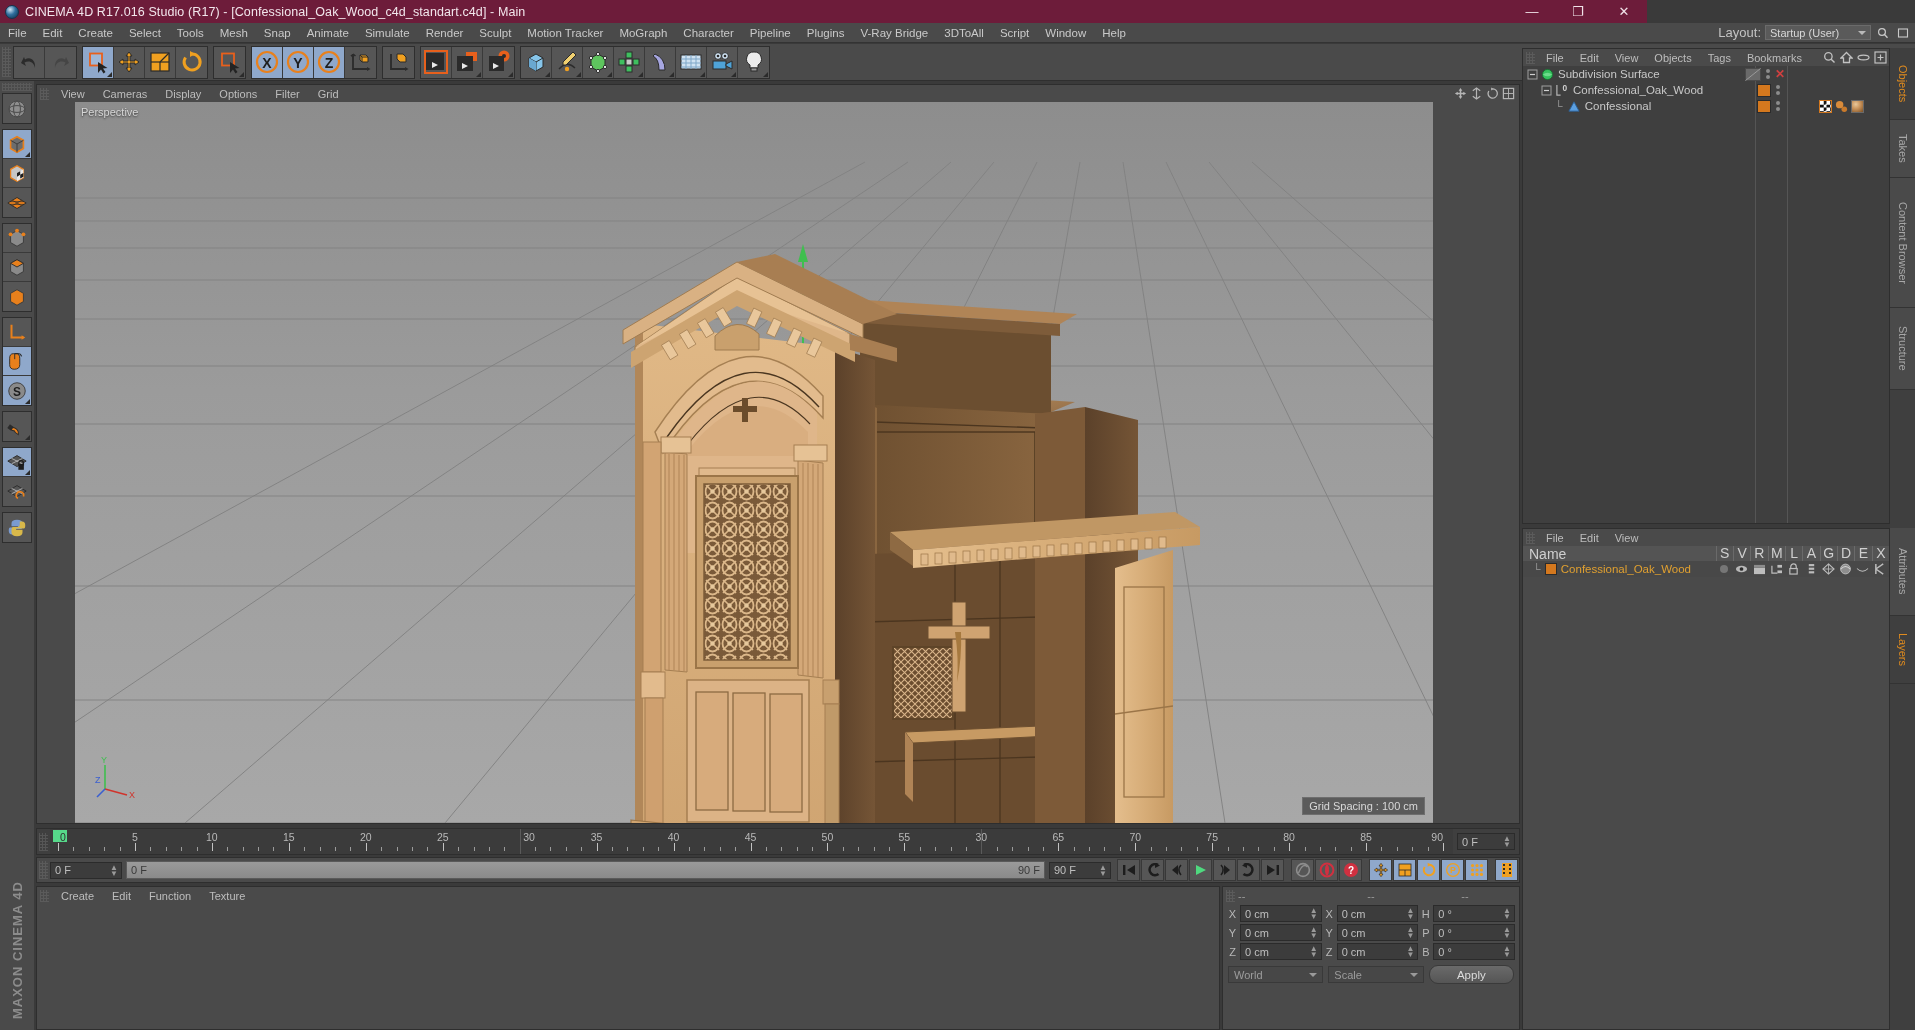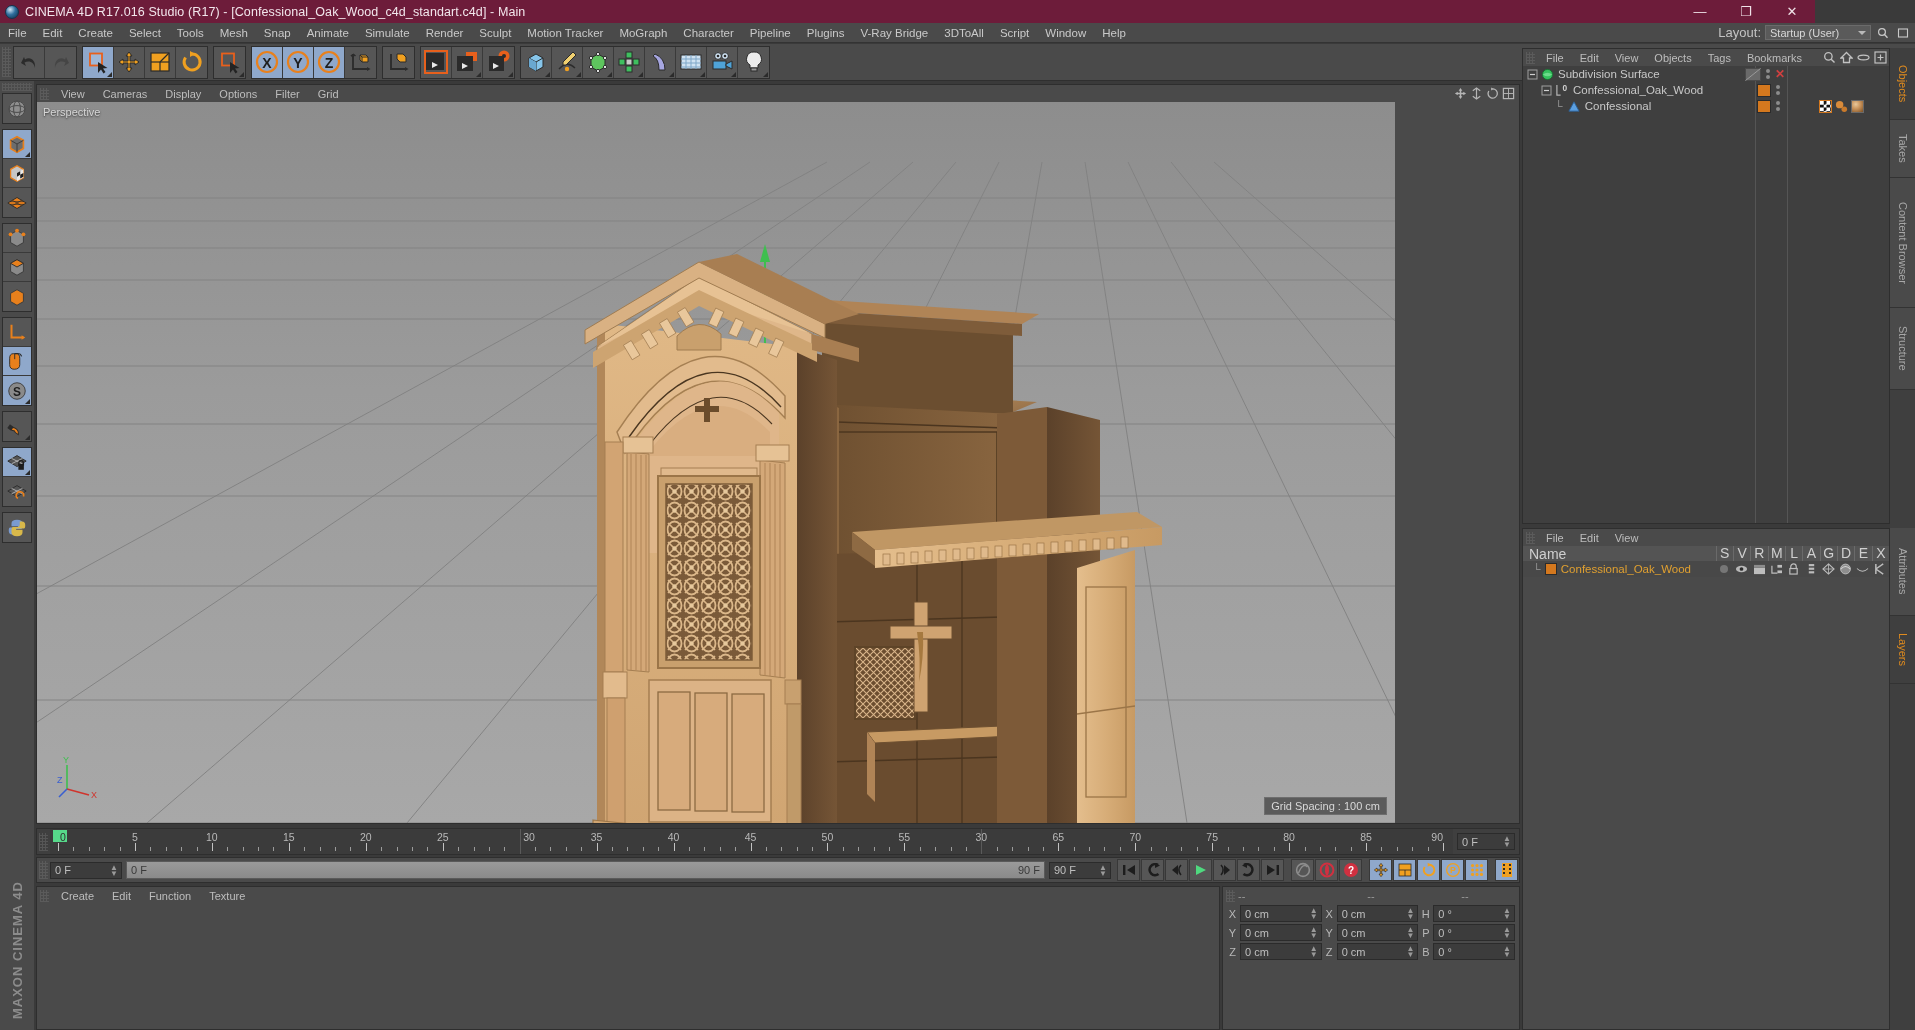--- a/index.html
+++ b/index.html
@@ -7,21 +7,21 @@
     width: 1915px; height: 1030px;
     background: #3a3a3a;
     font-family: "Liberation Sans", sans-serif;
     overflow: hidden;
     -webkit-font-smoothing: antialiased;
   }
   body { position: relative; }
 
   
   #titlebar {
-    position: absolute; left:0; top:0; width:1815px; height:23px;
+    position: absolute; left:0; top:0; width:1647px; height:23px;
     background: #6d1c3a;
     display:flex; align-items:center;
     color:#f2e6ec; font-size:12px;
   }
   #titlebar .app-icon {
     width:14px;height:14px;border-radius:50%;margin-left:5px;margin-right:6px;
     background: radial-gradient(circle at 35% 30%, #cfe3f2 0%, #2f6f9e 45%, #0d2d47 100%);
     border:1px solid #14344d;
   }
   #titlebar .title { font-size:12.5px; letter-spacing:.1px; }
@@ -114,21 +114,21 @@
   #viewport-wrap {
     position:absolute; left:36px; top:84px; width:1484px; height:740px;
     background:#4a4a4a; border:1px solid #2e2e2e;
   }
   #vp-header { height:17px; background:#4a4a4a; display:flex; align-items:center; position:relative;}
   #vp-header .vgrip{width:9px;height:12px;margin:0 3px;opacity:.55;
     background:repeating-linear-gradient(0deg,#6a6a6a 0 1px,transparent 1px 3px),
                repeating-linear-gradient(90deg,#6a6a6a 0 1px,transparent 1px 3px);}
   #vp-header .vmi{font-size:11px;color:#bdbdbd;padding:0 9px;}
   #vp-header .vp-nav{position:absolute;right:4px;top:1px;display:flex;gap:3px;align-items:center;}
-  #canvas-holder { position:relative; width:1358px; height:721px; overflow:hidden; background:#9a9a9a;}
+  #canvas-holder { position:relative; width:1358px; height:721px; overflow:hidden; background:#9a9a9a;margin-left:38px;}
   #persp-label{position:absolute;left:6px;top:4px;color:#d6d6d6;font-size:11px;z-index:5;text-shadow:0 1px 2px #333;}
   #grid-label{
     position:absolute; right:8px; bottom:8px; z-index:5;
     background:#5b5b5b; border:1px solid #6e6e6e; color:#d8d8d8;
     font-size:11px; padding:2px 6px;
   }
   #axis-gizmo{position:absolute;left:20px;bottom:20px;z-index:5;}
 
   
   #timeline {
@@ -1230,20 +1230,31 @@
       <span>0 cm</span>
       <span class="spin">▲<br>▼</span>
     </div>
     <span class="axis">B</span>
     <div class="field cfield">
       <span>0 °</span>
       <span class="spin">▲<br>▼</span>
     </div>
   </div>
 
+  <div class="crow-bottom">
+    <div class="sel-box">
+      <span>World</span>
+      <span class="caret"></span>
+    </div>
+    <div class="sel-box">
+      <span>Scale</span>
+      <span class="caret"></span>
+    </div>
+    <div id="apply-btn">Apply</div>
+  </div>
 </div>
 
 <div id="objman">
   <div class="pnl-hdr">
     <div class="pg"></div>
     <div class="pmi">File</div>
     <div class="pmi">Edit</div>
     <div class="pmi">View</div>
     <div class="pmi">Objects</div>
     <div class="pmi">Tags</div>

